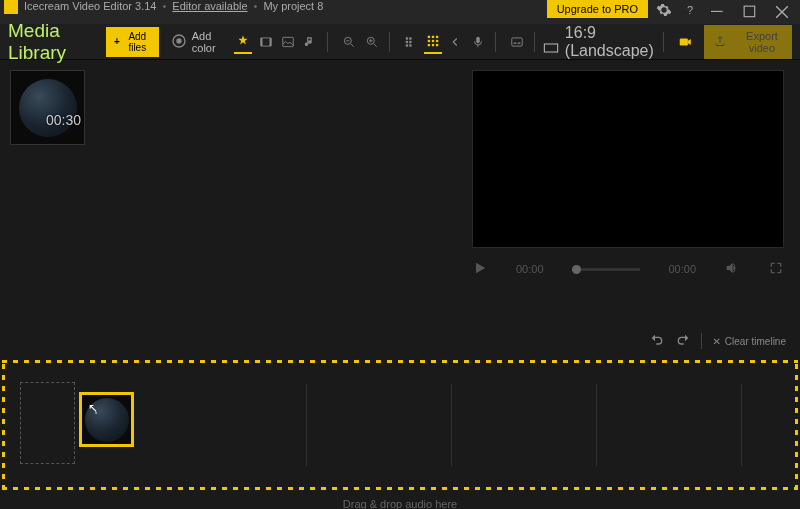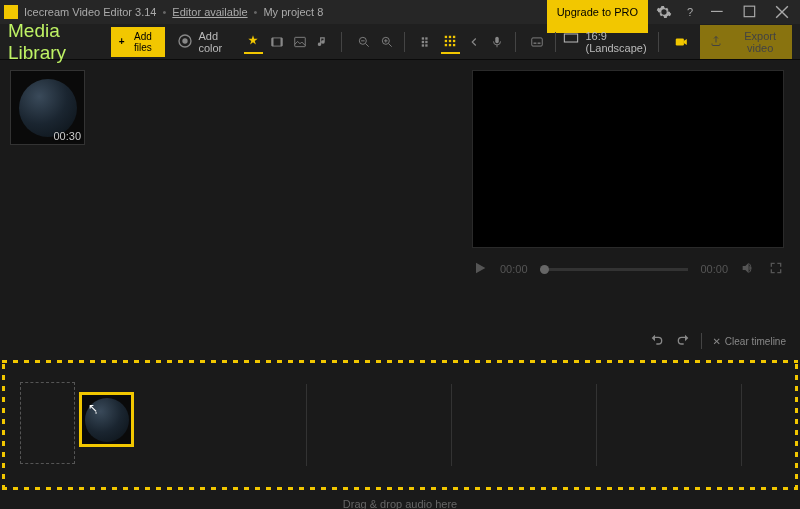--- a/index.html
+++ b/index.html
@@ -1,42 +1,42 @@
 <!DOCTYPE html>
 <html><head>
 <meta charset="utf-8">
 <style>
 *{margin:0;padding:0;box-sizing:border-box;font-family:Arial,sans-serif;user-select:none}
 body{width:800px;height:509px;background:#1a1a1a;color:#aaa;overflow:hidden;font-size:11px}
-.titlebar{height:24px;background:#262626;display:flex;align-items:center;padding:0 4px}
+.titlebar{height:24px;background:#262626;display:flex;align-items:flex-start;padding:0 4px}
 .app-icon{width:14px;height:14px;background:#f2c700;margin-right:6px}
 .title-text{color:#aaa;font-size:11px}
 .title-link{text-decoration:underline;cursor:pointer}
 .title-sep{margin:0 6px;color:#666}
 .title-spacer{flex:1}
-.upgrade-btn{background:#f2c700;color:#000;padding:15px 10px;font-size:11px;border:none;cursor:pointer}
+.upgrade-btn{background:#f2c700;color:#000;padding:3px 10px;font-size:11px;border:none;cursor:pointer}
 .title-icon{width:20px;height:20px;display:flex;align-items:center;justify-content:center;margin-left:6px;cursor:pointer;color:#aaa}
 .win-btn{width:28px;height:24px;display:flex;align-items:center;justify-content:center;cursor:pointer;color:#aaa;margin-left:4px}
 .toolbar{height:36px;background:#1f1f1f;display:flex;align-items:center;padding:0 8px;border-bottom:1px solid #0a0a0a}
 .lib-title{color:#bef264;font-size:19px;font-weight:300;margin-right:10px}
 .add-files{background:#f2c700;color:#000;border:none;padding:4px 8px;font-size:10px;cursor:pointer;display:flex;align-items:center;gap:4px}
 .add-color{display:flex;align-items:center;gap:5px;margin-left:12px;cursor:pointer;color:#bbb;font-size:11px}
 .tool-icon{width:24px;height:24px;display:flex;align-items:center;justify-content:center;cursor:pointer;color:#888;margin-left:4px}
 .tool-icon.active{color:#f2c700;border-bottom:2px solid #f2c700}
 .tool-sep{width:1px;height:20px;background:#444;margin:0 8px}
-.aspect-btn{display:flex;align-items:flex-start;gap:6px;cursor:pointer;color:#bbb;font-size:11px}
+.aspect-btn{display:flex;align-items:flex-end;gap:6px;cursor:pointer;color:#bbb;font-size:16px}
 .export-btn{background:#f2c700;color:#666;border:none;padding:5px 10px;font-size:11px;cursor:pointer;display:flex;align-items:center;gap:16px;opacity:0.5;margin-left:10px}
 .main{height:266px;display:flex;background:#1a1a1a}
 .media-panel{flex:1;padding:10px}
 .media-thumb{width:75px;height:75px;border:1px solid #333;position:relative;background:#0a0a0a;display:flex;align-items:center;justify-content:center}
 .planet{width:58px;height:58px;border-radius:50%;background:radial-gradient(circle at 35% 30%,#3a4a5a,#1a2530,#0a1015)}
-.dur-label{position:absolute;bottom:2px;right:3px;font-size:11px;color:#ccc;text-shadow:0 0 2px #000}
+.dur-label{position:absolute;bottom:16px;right:3px;font-size:14px;color:#ccc;text-shadow:0 0 2px #000}
 .preview-area{width:338px;padding:10px 16px 8px 10px}
 .preview-screen{width:100%;height:178px;background:#000;border:1px solid #2a2a2a}
-.play-controls{display:flex;align-items:center;gap:12px;margin-top:12px;color:#555}
+.play-controls{display:flex;align-items:center;gap:28px;margin-top:12px;color:#555}
 .play-btn{cursor:pointer}
 .time-lbl{font-size:11px}
 .prog-bar{flex:1;height:3px;background:#333;position:relative}
 .prog-dot{position:absolute;left:0;top:-3px;width:9px;height:9px;border-radius:50%;background:#666}
 .actions-row{height:30px;display:flex;align-items:center;justify-content:flex-end;padding:0 14px;gap:10px}
 .act-icon{cursor:pointer;color:#888}
 .clear-tl{display:flex;align-items:center;gap:4px;cursor:pointer;color:#888;font-size:10px}
 .timeline{height:130px;margin:4px 2px;background:repeating-linear-gradient(0deg,#f2c700 0 5px,transparent 5px 11px),repeating-linear-gradient(90deg,#f2c700 0 5px,transparent 5px 11px),repeating-linear-gradient(0deg,#f2c700 0 5px,transparent 5px 11px),repeating-linear-gradient(90deg,#f2c700 0 5px,transparent 5px 11px);background-size:3px 100%,100% 3px,3px 100%,100% 3px;background-position:0 0,0 0,100% 0,0 100%;background-repeat:no-repeat;padding:20px 18px;display:flex;gap:0;position:relative}
 .timeline::before{content:"";position:absolute;top:24px;bottom:24px;left:160px;right:10px;background:repeating-linear-gradient(90deg,transparent 0 144px,#333 144px 145px)}
 .slot{width:55px;height:82px;border:1px dashed #555;margin-top:2px}

